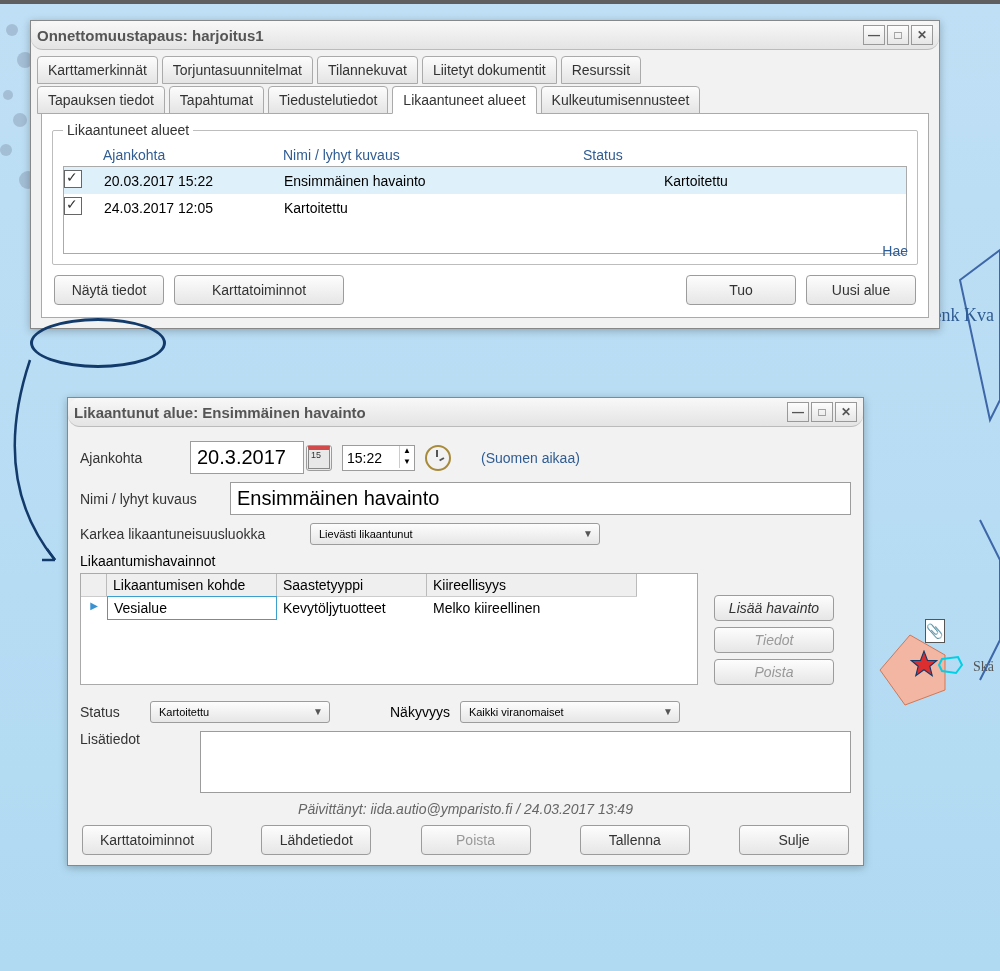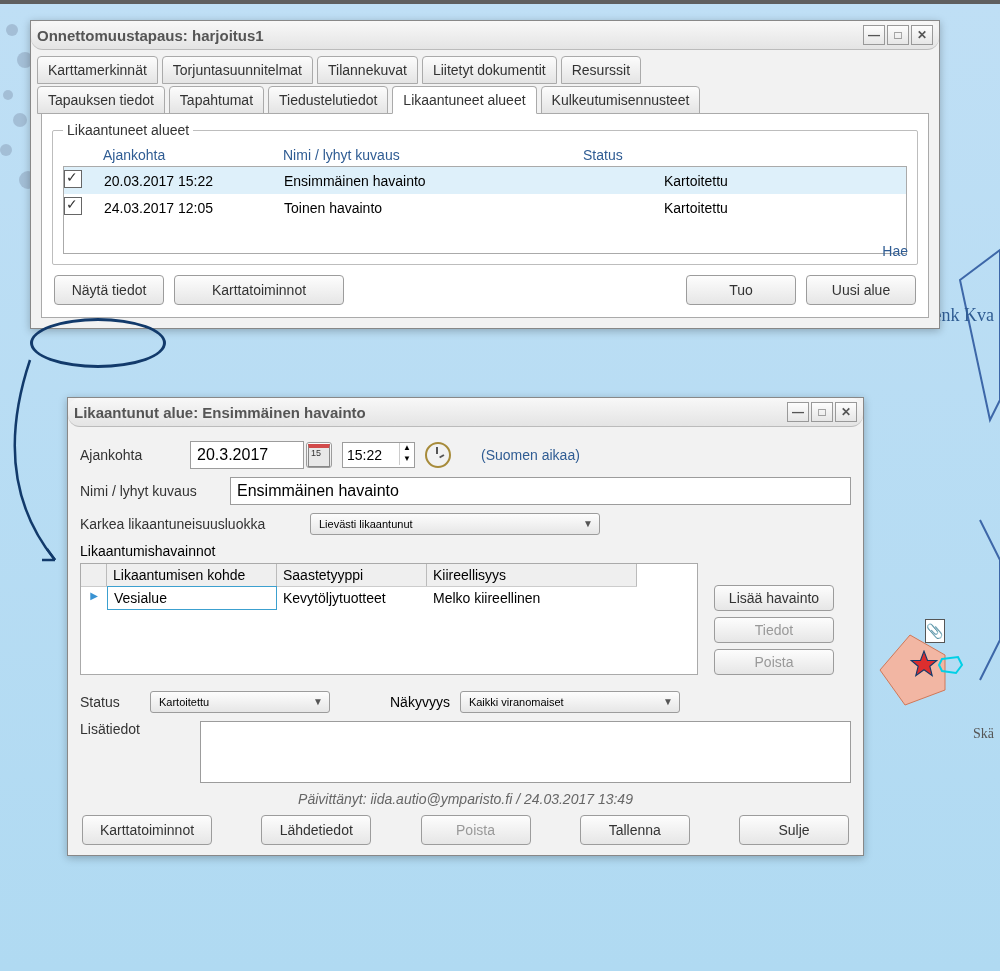--- a/index.html
+++ b/index.html
@@ -150,21 +150,21 @@
     pointer-events: none;
   }
   .arrow-svg { position: absolute; pointer-events: none; }
   
   .detail-body { padding: 6px 12px 10px 12px; }
   .form-row { display: flex; align-items: center; gap: 10px; margin: 8px 0; }
   .form-label { width: 120px; color: #333; }
   .text-input {
     border: 1px solid #9c9c9c;
     padding: 4px 6px;
-    font-size: 16px;
+    font-size: 20px;
     font-family: inherit;
     background: #fff;
   }
   .date-input-wrap { display: flex; align-items: center; gap: 2px; }
   .iconbtn {
     width: 24px; height: 24px;
     border: 1px solid #9c9c9c;
     background: linear-gradient(#fdfdfd, #e6e6e6);
     border-radius: 3px;
     display: inline-flex;
@@ -226,21 +226,21 @@
   }
   .obs-head, .obs-row {
     display: grid;
     grid-template-columns: 26px 170px 150px 210px;
   }
   .obs-head > div { background: #efefef; border-right: 1px solid #bbb; padding: 3px 6px; font-size: 14px;}
   .obs-row > div { padding: 3px 6px; border-top: 1px solid #ccc;}
   .obs-row .arrow-cell { color: #3993d3; font-size: 10px; text-align: center;}
   .obs-row.selected .cell-target { border: 1px solid #3ca0cf; background: #fff; }
   .right-btns { display: flex; flex-direction: column; gap: 6px; width: 120px; }
-  .right-btns .btn { min-width: 100px; padding: 4px 10px; font-size: 14px;}
+  .right-btns .btn { min-width: 100px; padding: 4px 10px; font-size: 14px; font-style: italic;}
   .footer-note { text-align: center; font-style: italic; color: #666; margin: 4px 0 8px 0; font-size: 14px;}
   .bottom-btnrow { display: flex; gap: 12px; justify-content: space-between; padding: 0 2px;}
   .bottom-btnrow .btn { min-width: 130px; }
   .tz-note { color: #2f5c93; }
   
   .map-text { position: absolute; color: #2f5c93; font-family: Georgia, serif; font-size: 18px; }
   .star {
     position: absolute;
     width: 28px; height: 28px;
   }
@@ -272,21 +272,21 @@
       <circle cx="12" cy="30" r="6"></circle>
         <circle cx="25" cy="60" r="8"></circle>
         <circle cx="8" cy="95" r="5"></circle>
       <circle cx="20" cy="120" r="7"></circle>
         <circle cx="6" cy="150" r="6"></circle>
         <circle cx="28" cy="180" r="9"></circle>
     </g>
   </svg>
   <div class="map-text" style="right:6px; top:305px;"><span>enk
 Kva</span></div>
-  <div class="ska-label" style="right:6px; top:726px;"><span>Skä</span></div>
+  <div class="ska-label" style="right:6px; top:659px;"><span>Skä</span></div>
   <div class="clip-icon" style="right:55px; top:619px;">📎</div>
   <svg class="star" style="left:910px; top:650px;" viewBox="0 0 24 24">
     <polygon points="12,1 15,9 23,9 17,14 19,22 12,17 5,22 7,14 1,9 9,9" fill="#dc2e2e" stroke="#123a6b" stroke-width="1"></polygon>
   </svg>
   <svg class="map-poly" style="left:938px; top:655px;" width="26" height="20" viewBox="0 0 26 20">
     <polygon points="4,4 20,2 24,10 18,18 4,16 1,10" fill="none" stroke="#00d0e6" stroke-width="2"></polygon>
   </svg>
 
   <div class="window" style="left:30px; top:20px; width:910px;">
     <div class="titlebar">
@@ -321,21 +321,20 @@
         <div class="table-list" style="height:86px;">
           <div class="table-row selected" style="grid-template-columns:40px 180px 380px 200px;">
             <div><span class="chk checked"></span></div>
             <div>20.03.2017 15:22</div>
             <div>Ensimmäinen havainto</div>
             <div>Kartoitettu</div>
           </div>
           <div class="table-row" style="grid-template-columns:40px 180px 380px 200px;">
             <div><span class="chk checked"></span></div>
             <div>24.03.2017 12:05</div>
-            <div>Toinen havainto</div>
             <div>Kartoitettu</div>
           </div>
         </div>
       </fieldset>
       <a class="link-hae" style="bottom:58px;">Hae</a>
       <div class="btnrow">
         <button class="btn">Näytä tiedot</button>
         <button class="btn" style="min-width:170px;">Karttatoiminnot</button>
         <div class="spacer"></div>
         <button class="btn">Tuo</button>

